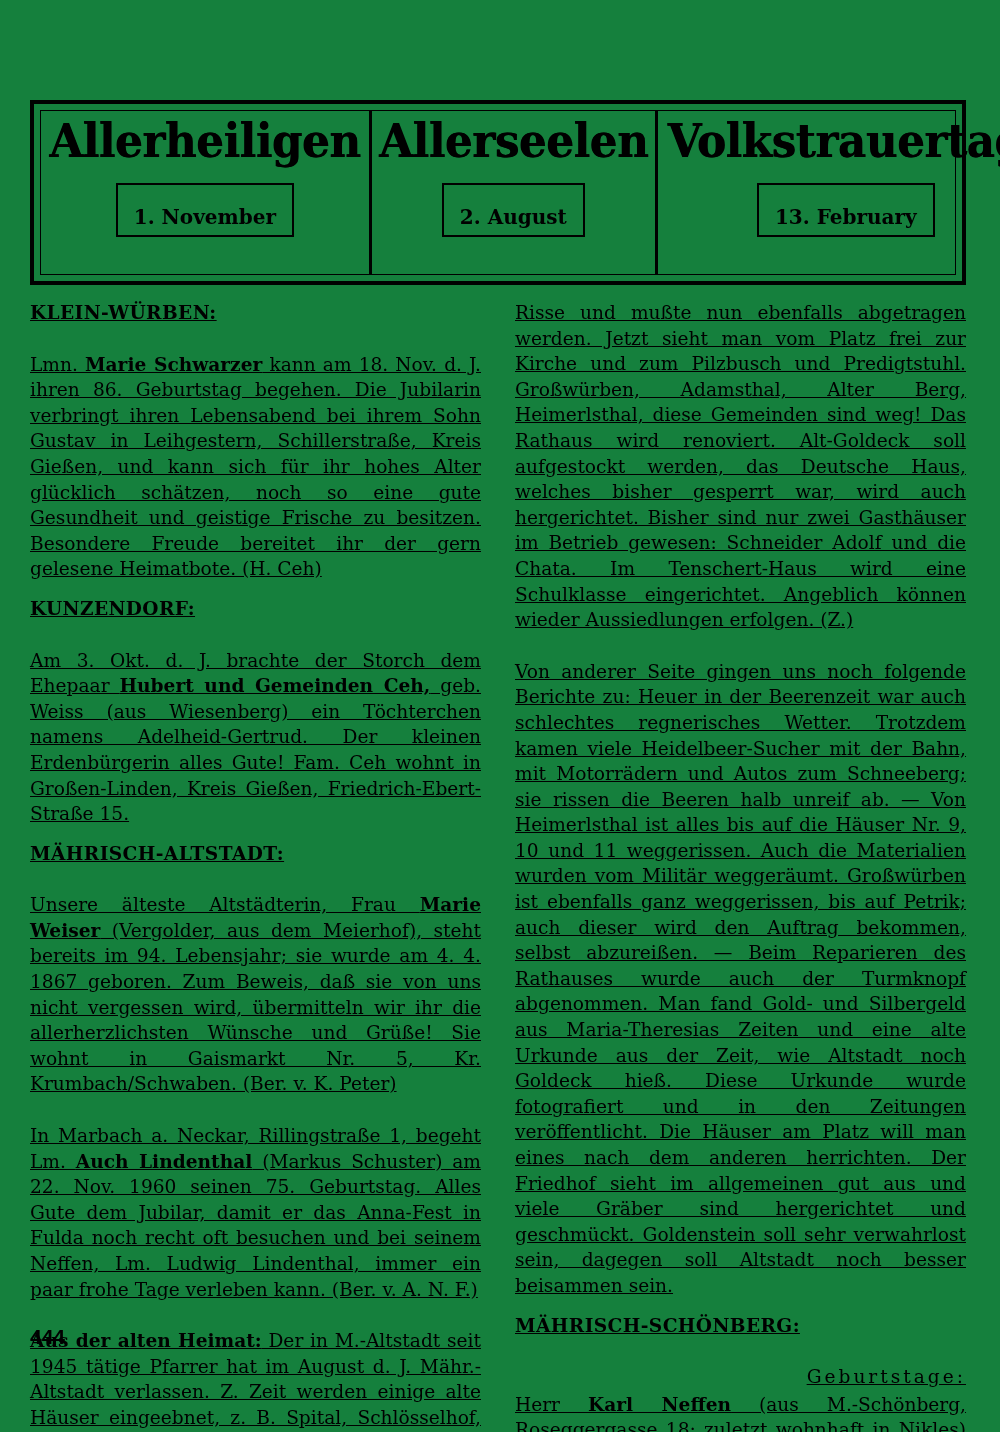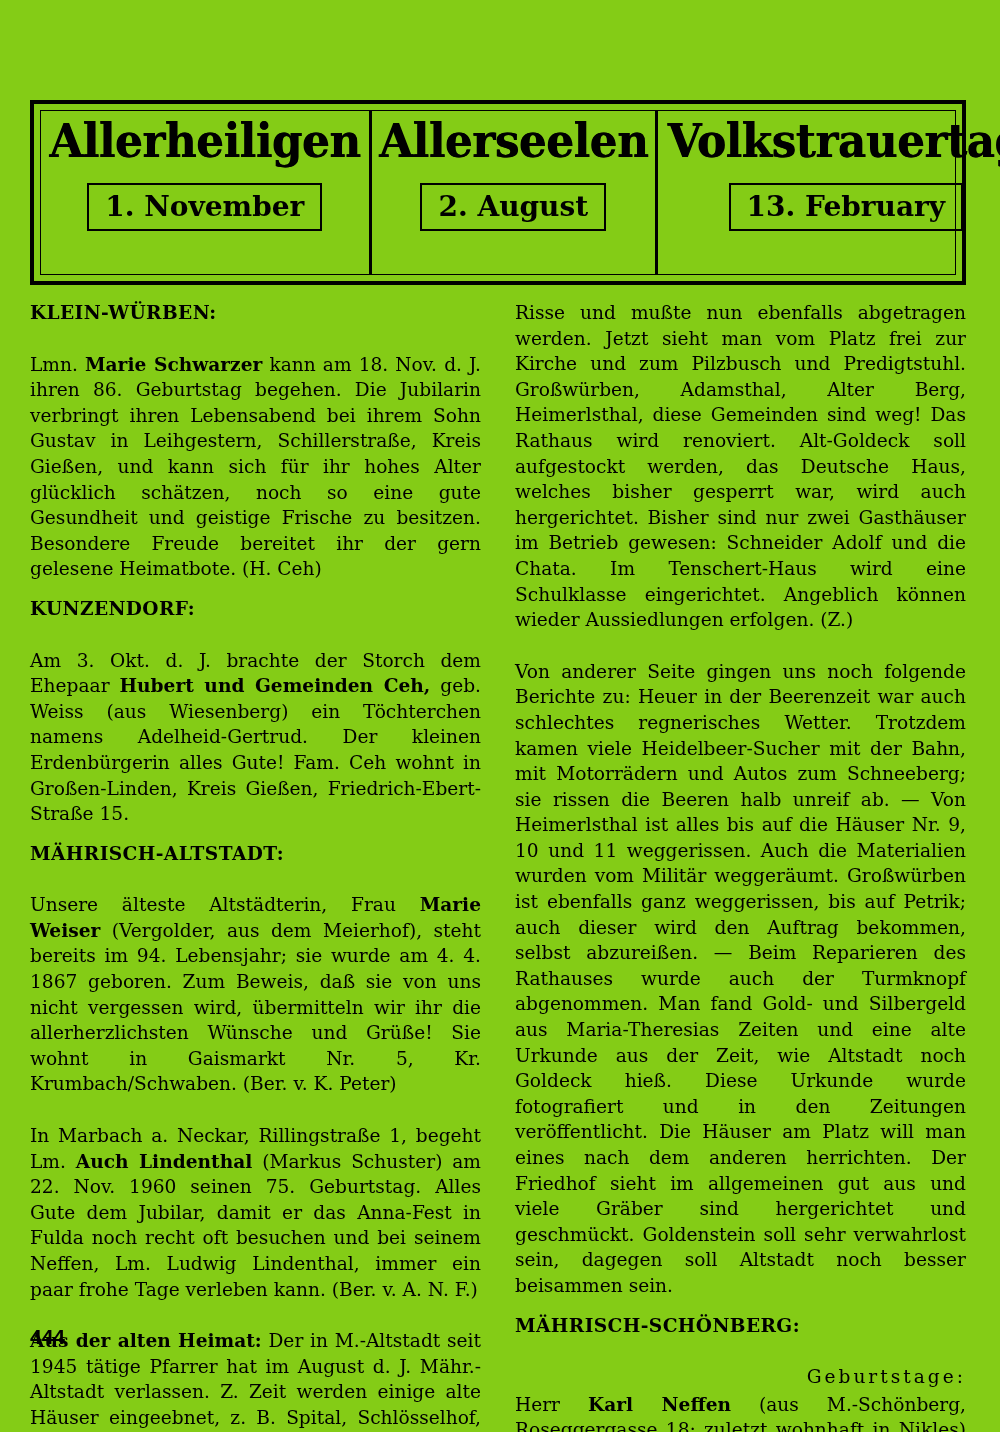--- a/index.html
+++ b/index.html
@@ -13,21 +13,21 @@
     font-family: "DejaVu Serif", serif;
     color: #000000;
     position: relative;
     overflow: hidden;
   }
   .page {
     position: absolute;
     left: 0; top: 0;
     width: 1000px;
     height: 1432px;
-    background: #84cc16;
+    background: #15803d;
   }
 
   
   .banner {
     position: absolute;
     left: 30px;
     top: 100px;
     width: 936px;
     height: 185px;
     border: 4px solid #000;
@@ -61,24 +61,24 @@
     font-size: 46px;
     letter-spacing: -0.5px;
     line-height: 1.05;
     white-space: nowrap;
     transform: scaleX(0.95);
     text-shadow: 0.6px 0 0 #000;
   }
   .date-box {
     margin-top: 18px;
     border: 2px solid #000;
-    padding: 5px 16px 6px 16px;
+    padding: 20px 16px 6px 16px;
     font-family: "DejaVu Serif", serif;
     font-weight: bold;
-    font-size: 28px;
+    font-size: 20px;
     white-space: nowrap;
   }
 
   
   .cols {
     position: absolute;
     left: 30px;
     top: 300px;
     width: 936px;
     height: 1000px;
@@ -87,20 +87,21 @@
     gap: 34px;
   }
   .col {
     width: 451px;
     font-size: 18.6px;
     line-height: 25.6px;
     text-align: justify;
     text-justify: inter-word;
     -webkit-hyphens: none;
     hyphens: none;
+    text-decoration: underline;
   }
   .col p {
     margin: 0 0 0 0;
   }
   .col p + p {
     margin-top: 26px;
   }
   .heading {
     font-weight: bold;
     letter-spacing: 0.4px;

